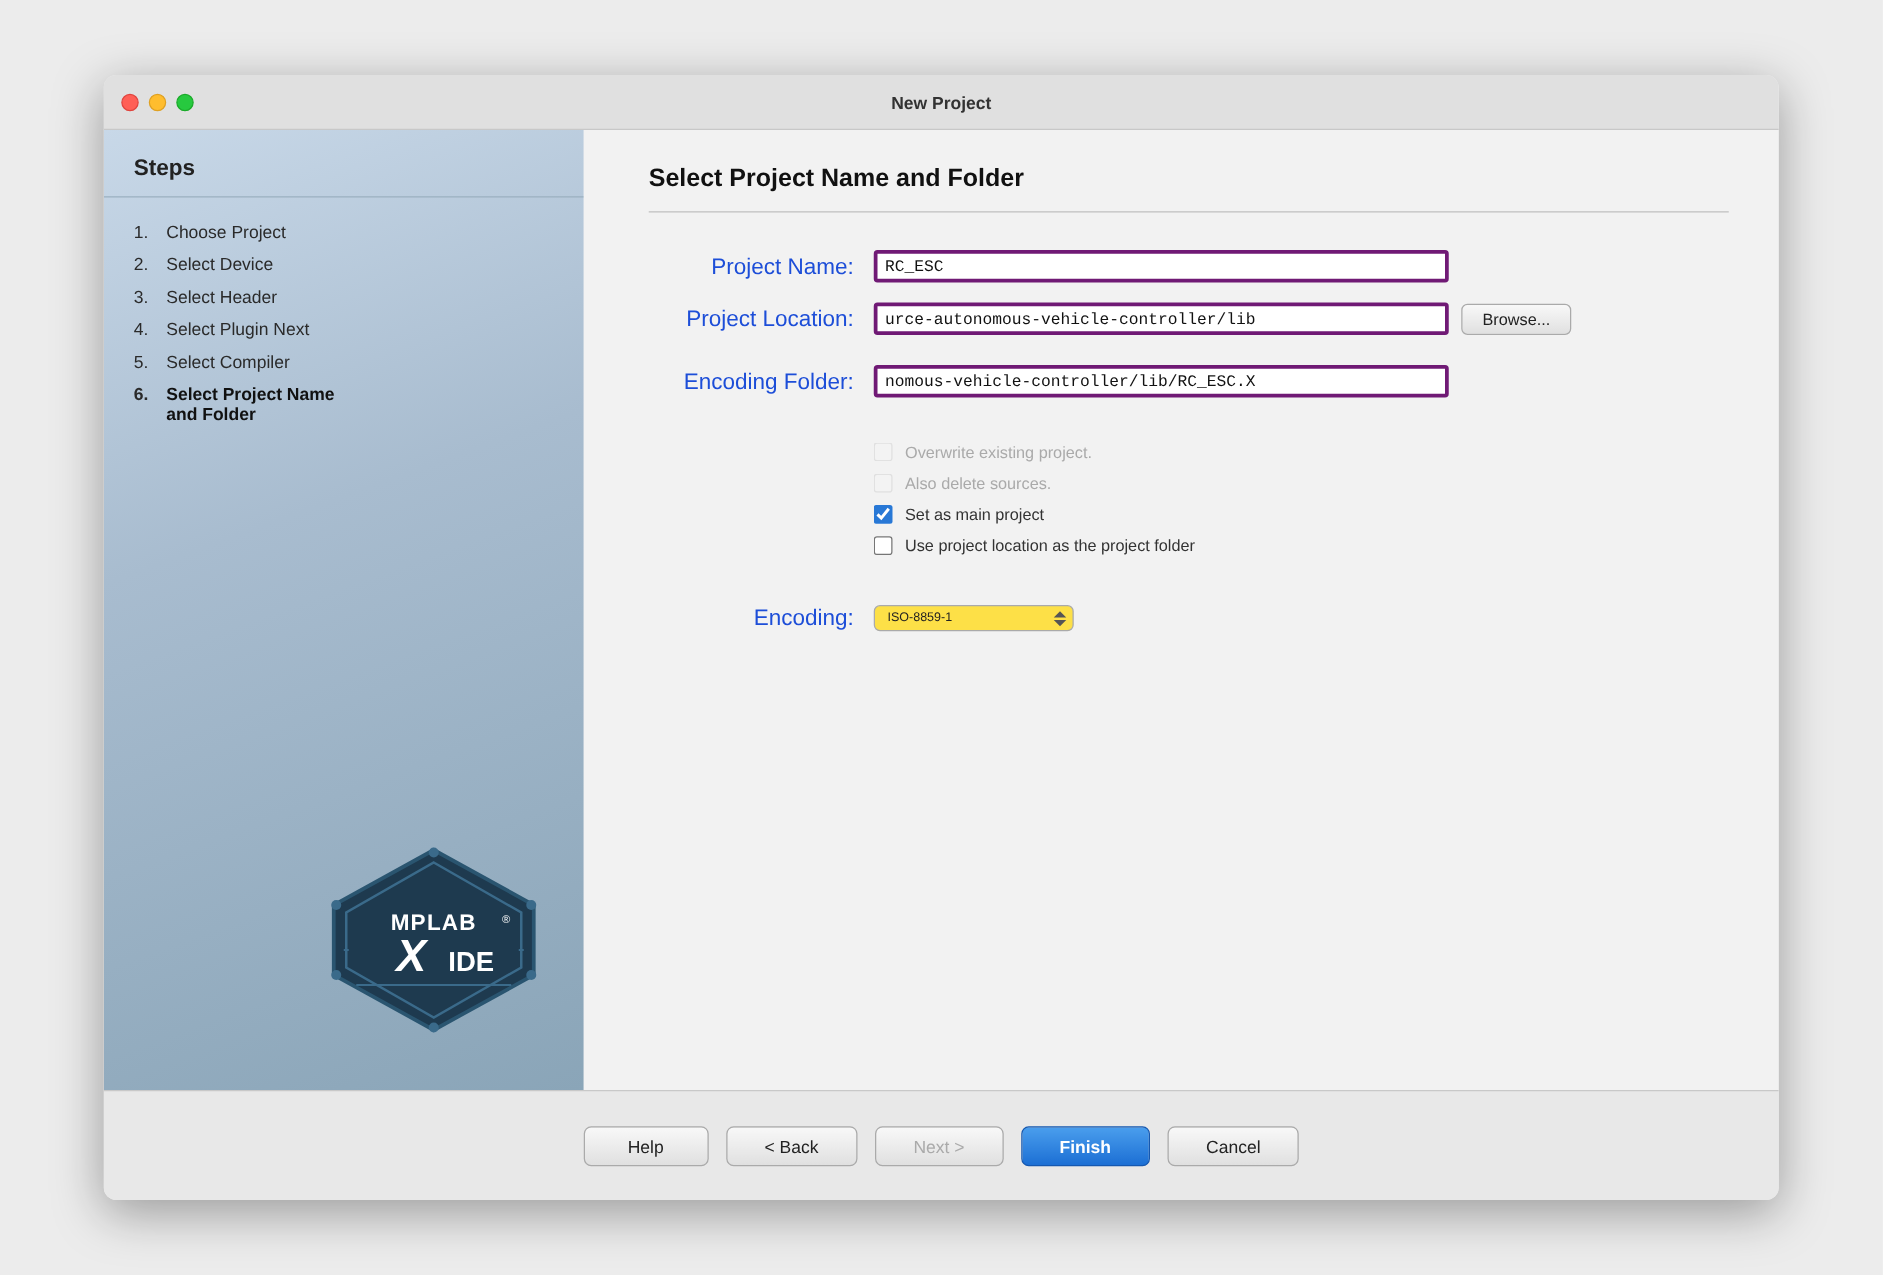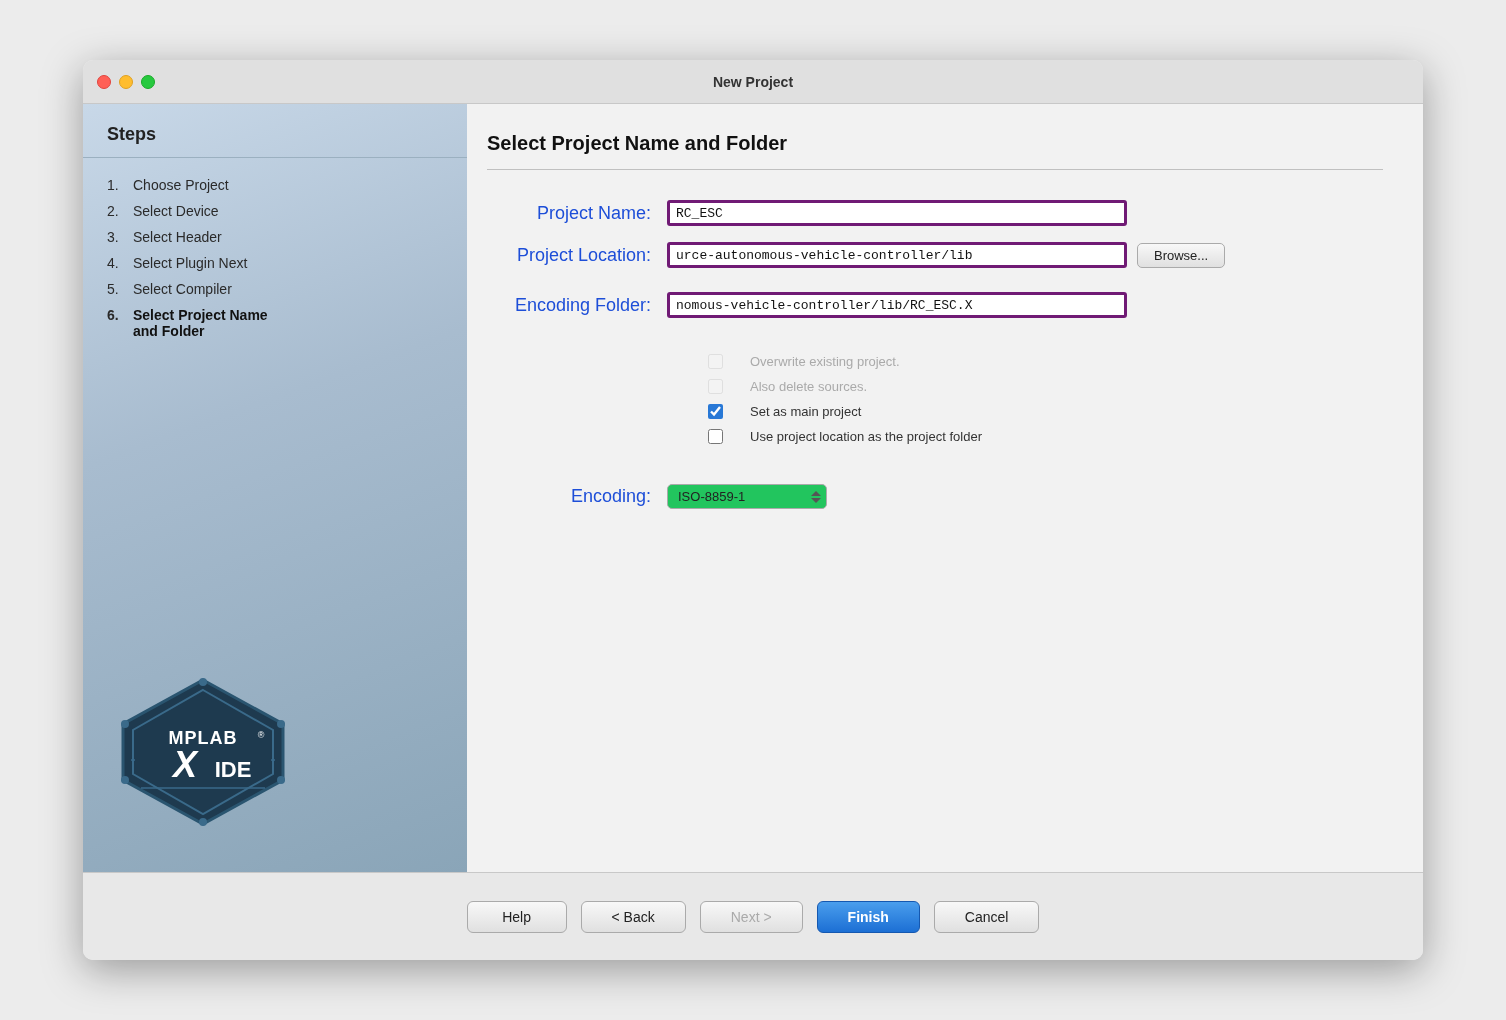--- a/index.html
+++ b/index.html
@@ -109,37 +109,37 @@
     }
 
     .step-num {
       min-width: 18px;
       color: #2a2a2a;
     }
 
     .logo-area {
       margin-top: auto;
       display: flex;
-      justify-content: flex-start;
+      justify-content: flex-end;
       padding: 30px 20px 40px 20px;
     }
 
     
     .mplab-logo {
       width: 200px;
       height: 160px;
     }
 
     
     .right-panel {
       flex: 1;
       background: #f2f2f2;
       display: flex;
       flex-direction: column;
-      padding: 28px 40px 20px 20px;
+      padding: 28px 40px 20px 52px;
       overflow-y: auto;
     }
 
     .panel-title {
       font-size: 20px;
       font-weight: 700;
       color: #111;
       padding-bottom: 14px;
       border-bottom: 1.5px solid #c0c0c0;
       margin-bottom: 30px;
@@ -192,23 +192,22 @@
       margin-top: 20px;
       margin-left: 180px;
       display: flex;
       flex-direction: column;
       gap: 10px;
     }
 
     .checkbox-row {
       display: flex;
       align-items: center;
-      gap: 27px;
+      gap: 10px;
       font-size: 13px;
-      margin-left: 41px;
     }
 
     .checkbox-row input[type="checkbox"] {
       width: 15px;
       height: 15px;
       accent-color: #2878d6;
       cursor: pointer;
     }
 
     .checkbox-row.disabled label {
@@ -235,25 +234,25 @@
 
     .encoding-select-wrapper {
       position: relative;
       display: inline-flex;
       align-items: center;
     }
 
     .encoding-select {
       appearance: none;
       -webkit-appearance: none;
-      background: #22c55e;
+      background: #fde047;
       border: 1px solid #aaa;
       border-radius: 5px;
       padding: 4px 36px 4px 10px;
-      font-size: 13px;
+      font-size: 10px;
       color: #222;
       cursor: pointer;
       min-width: 160px;
     }
 
     .select-arrow {
       position: absolute;
       right: 6px;
       pointer-events: none;
       display: flex;

